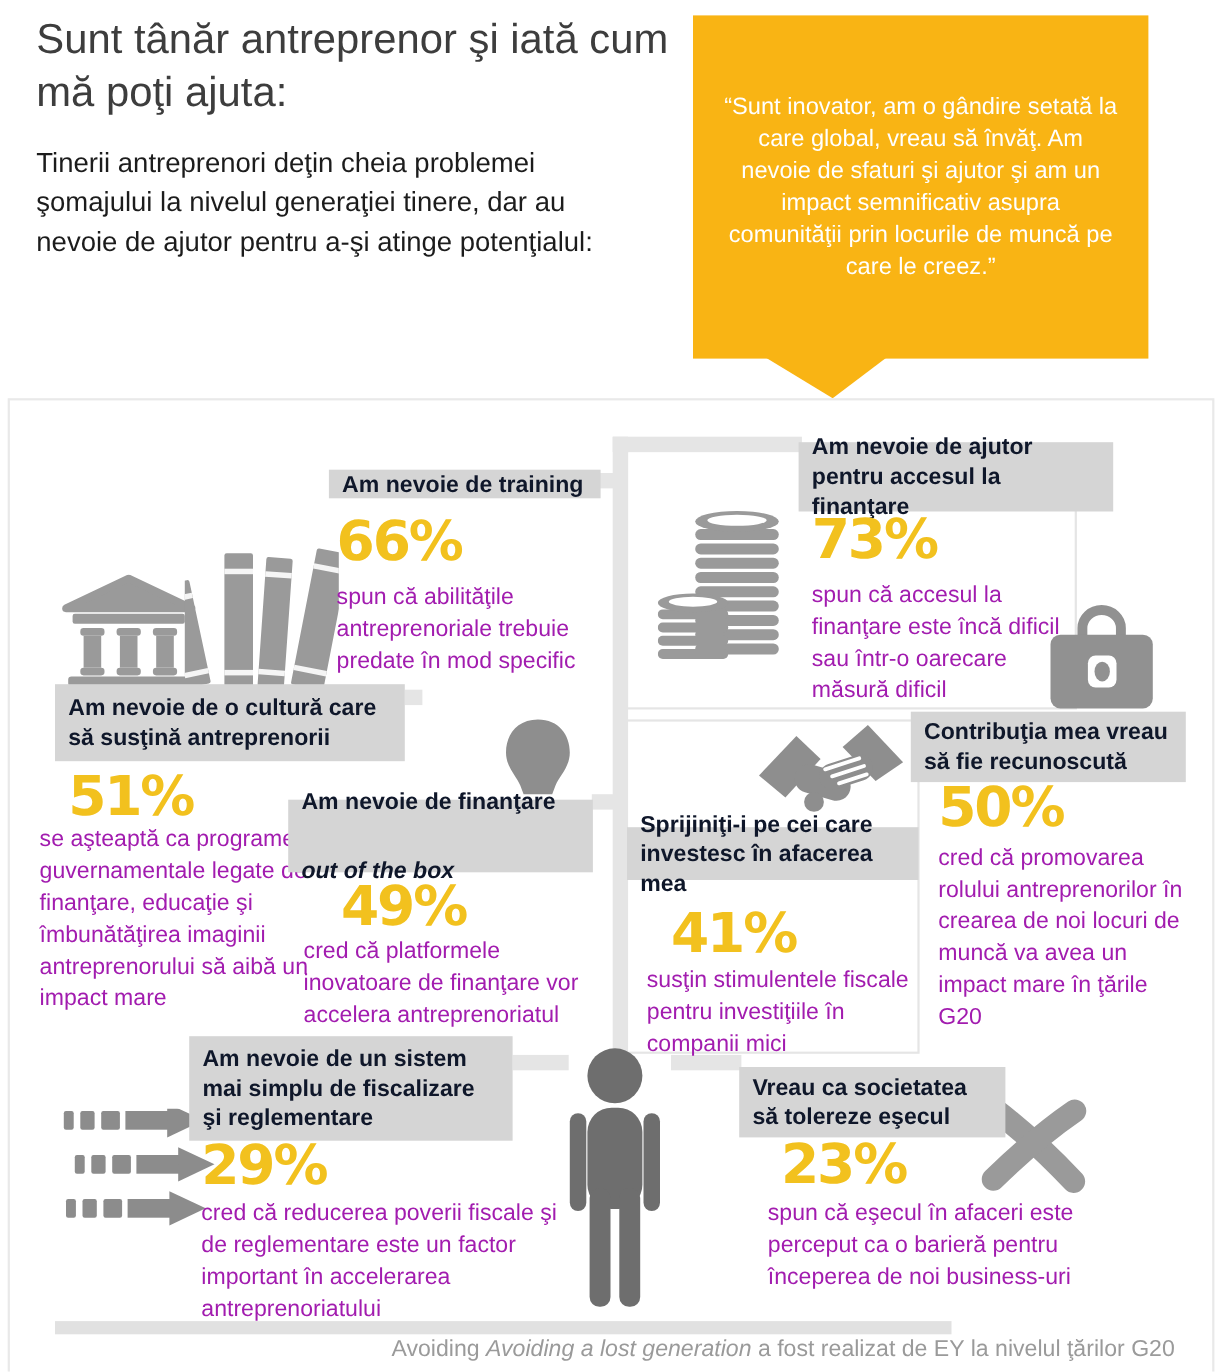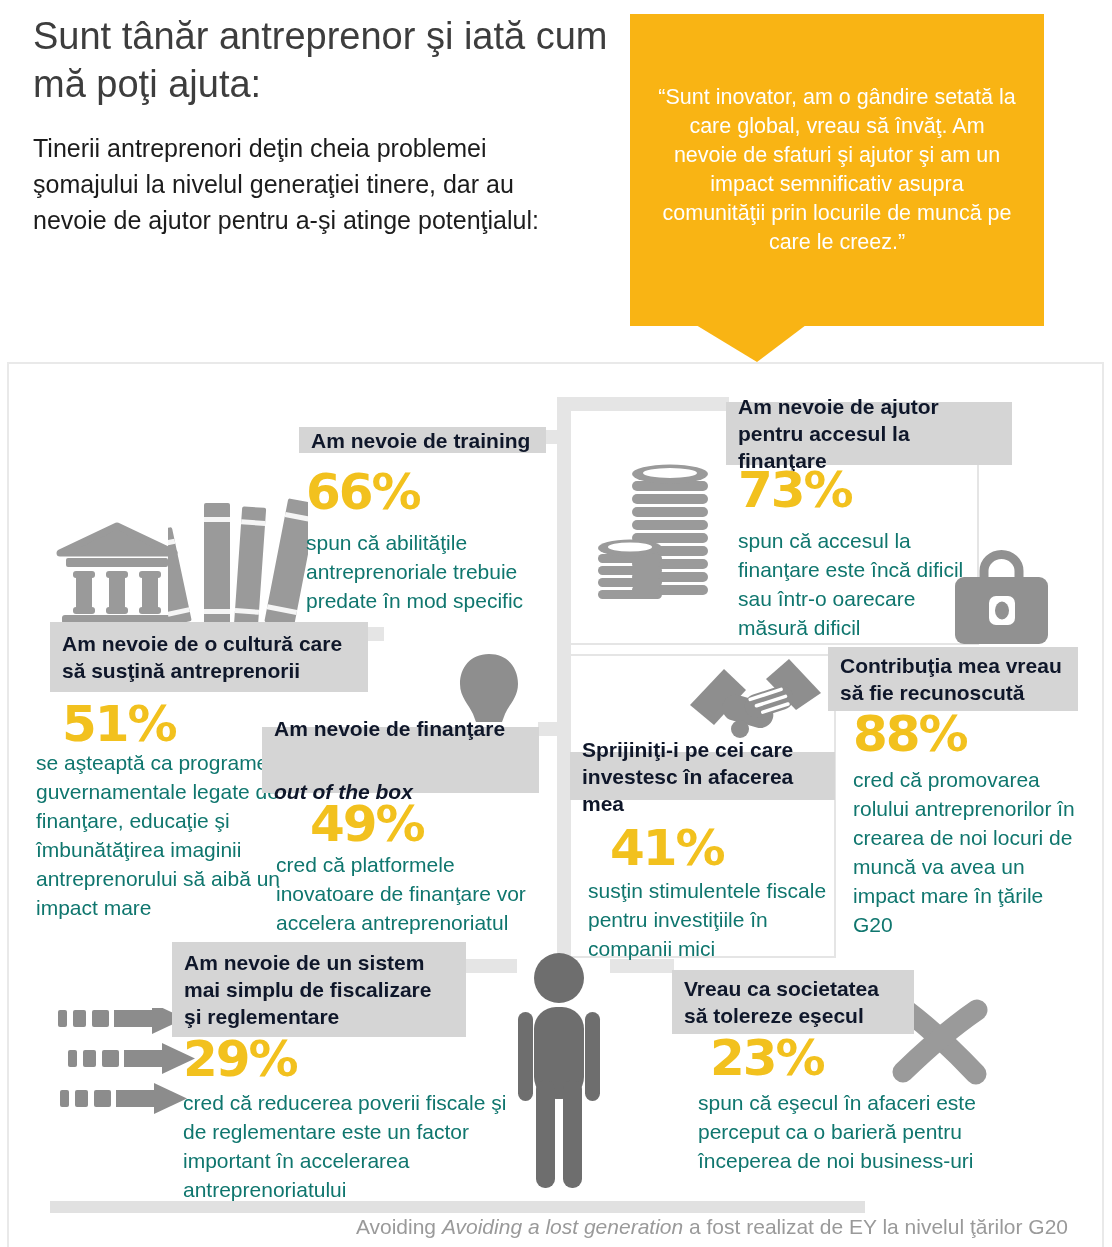--- a/index.html
+++ b/index.html
@@ -16,21 +16,21 @@
   .bubble-tail{position:absolute;left:696px;top:325px;width:0;height:0;
                border-top:37px solid #F9B414;border-left:61px solid transparent;border-right:49px solid transparent;}
   .panel{position:absolute;left:7px;top:362px;width:1097px;height:888px;border:2px solid #E9E9E9;background:#fff;}
   .subpanel{position:absolute;border:2px solid #E5E5E5;background:#fff;}
   .conn{position:absolute;background:#E5E5E5;}
   .hbox{position:absolute;background:#D5D5D5;color:#0f172a;
         font:700 21px/27px "Liberation Sans",sans-serif;padding:6px 12px;
         display:flex;flex-direction:column;justify-content:center;}
   .hbox .it{font-style:italic;margin-top:36px;}
   .pct{position:absolute;color:#F2C11E;font:700 50px/52px "DejaVu Sans",sans-serif;letter-spacing:-2px;}
-  .desc{position:absolute;color:#0f766e;font:400 21px/29px "Liberation Sans",sans-serif;}
+  .desc{position:absolute;color:#a21caf;font:400 21px/29px "Liberation Sans",sans-serif;}
   .icon{position:absolute;}
   .footer-bar{position:absolute;left:50px;top:1201px;width:815px;height:12px;background:#E1E1E1;}
   .footer-text{position:absolute;left:0;top:1213px;width:1068px;text-align:right;
                font:400 21px/28px "Liberation Sans",sans-serif;color:#9A9A9A;}
   .footer-text .it{font-style:italic;}
 </style>
 </head>
 <body>
 
 <div class="canvas">
@@ -234,21 +234,21 @@
 
   <div class="hbox" style="left:570px;top:752px;width:265px;height:48px;">
     <span>Sprijiniţi-i pe cei care investesc în afacerea mea</span>
   </div>
   <div class="pct" style="left:610px;top:822px;">41%</div>
   <div class="desc" style="left:588px;top:876px;width:248px;">susţin stimulentele fiscale pentru investiţiile în companii mici</div>
 
   <div class="hbox" style="left:828px;top:647px;width:250px;height:64px;">
     <span>Contribuţia mea vreau să fie recunoscută</span>
   </div>
-  <div class="pct" style="left:853px;top:708px;">88%</div>
+  <div class="pct" style="left:853px;top:708px;">50%</div>
   <div class="desc" style="left:853px;top:765px;width:235px;">cred că promovarea rolului antreprenorilor în crearea de noi locuri de muncă va avea un impact mare în ţările G20</div>
 
   <div class="hbox" style="left:172px;top:942px;width:294px;height:95px;">
     <span>Am nevoie de un sistem mai simplu de fiscalizare şi reglementare</span>
   </div>
   <div class="pct" style="left:183px;top:1033px;">29%</div>
   <div class="desc" style="left:183px;top:1088px;width:350px;">cred că reducerea poverii fiscale şi de reglementare este un factor important în accelerarea antreprenoriatului</div>
 
   <div class="hbox" style="left:672px;top:970px;width:242px;height:64px;">
     <span>Vreau ca societatea să tolereze eşecul</span>

